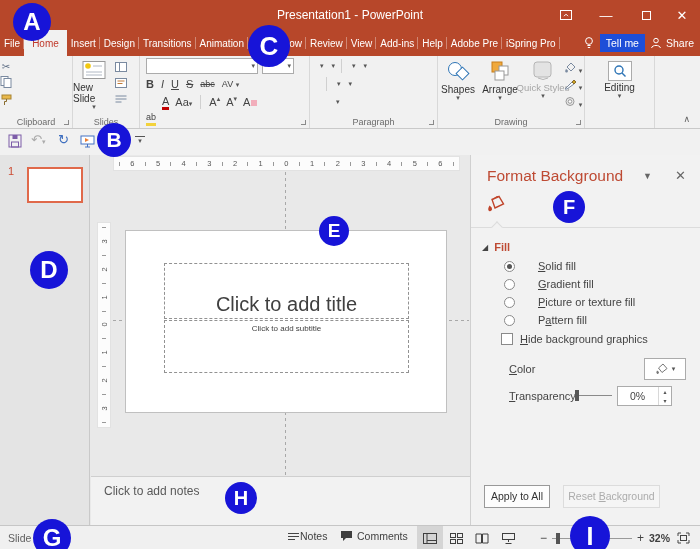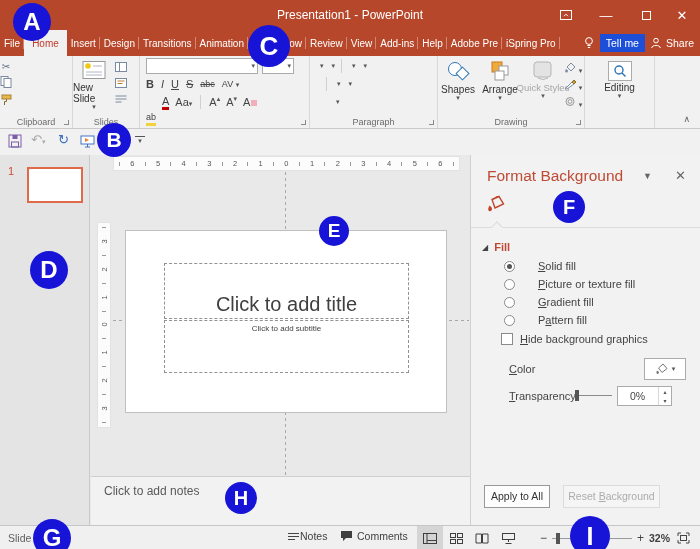--- a/index.html
+++ b/index.html
@@ -454,25 +454,25 @@
       <span class="fill-tri">◢</span>
       <span class="fill-lab">Fill</span>
     </div>
     <div class="fill-opts">
         <div class="opt">
           <span class="radio sel"></span>
           <span><u>S</u>olid fill</span>
         </div>
         <div class="opt">
           <span class="radio"></span>
-          <span><u>P</u>icture or texture fill</span>
+          <span><u>G</u>radient fill</span>
         </div>
         <div class="opt">
           <span class="radio"></span>
-          <span><u>G</u>radient fill</span>
+          <span><u>P</u>icture or texture fill</span>
         </div>
         <div class="opt">
           <span class="radio"></span>
           <span>P<u>a</u>ttern fill</span>
         </div>
       </div>
     <div class="chk-row">
       <span class="chkbox"></span>
       <span><u>H</u>ide background graphics</span>
     </div>

